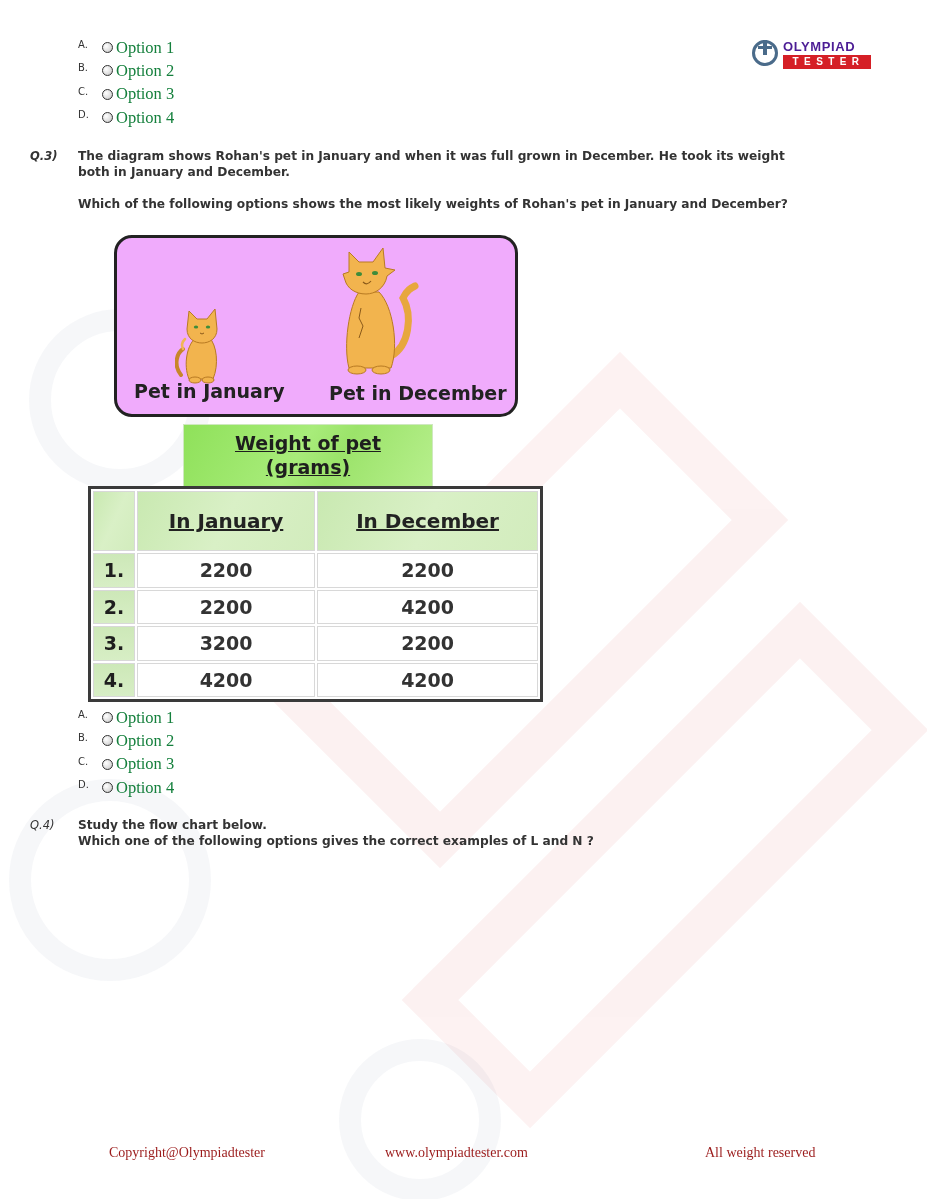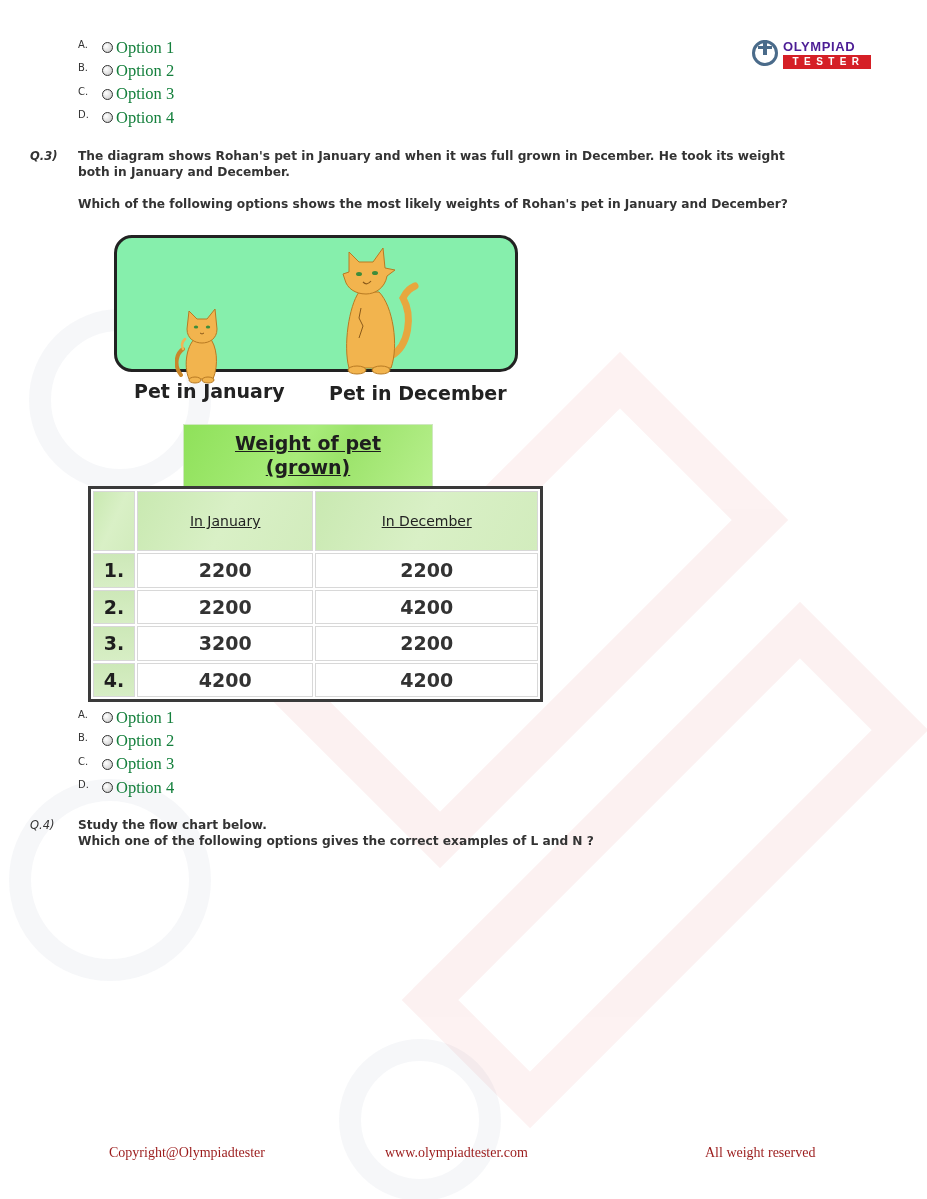--- a/index.html
+++ b/index.html
@@ -56,22 +56,22 @@
       position: absolute; left: 30px; font-family: "DejaVu Sans", sans-serif; font-style: italic;
       font-weight: bold; font-size: 11.5px; color: #333;
     }
     .q-text {
       position: absolute; left: 78px; font-family: "DejaVu Sans", sans-serif; font-weight: bold;
       font-size: 12.2px; line-height: 16px; color: #333; width: 720px;
     }
 
     
     .pet-box {
-      position: absolute; left: 114px; top: 235px; width: 404px; height: 137px;
-      border: 3px solid #222; border-radius: 18px; background: #86efac; box-sizing: border-box;
+      position: absolute; left: 114px; top: 235px; width: 404px; height: 182px;
+      border: 3px solid #222; border-radius: 18px; background: #f0abfc; box-sizing: border-box;
     }
     .pet-caption {
       position: absolute; font-family: "DejaVu Sans", sans-serif; font-weight: bold; font-size: 19px; color: #222;
     }
     .cat { position: absolute; }
 
     
     .weight-head {
       position: absolute; left: 183px; top: 424px; width: 250px; height: 76px;
       background: linear-gradient(120deg, #8fe15a 0%, #a8ec7a 45%, #9be36a 60%, #b9f08f 100%);
@@ -83,21 +83,21 @@
 
     
     .wt-table {
       position: absolute; left: 88px; top: 486px; width: 455px; height: 216px;
       border: 3px solid #3a3a3a; box-sizing: border-box; background: #fff;
     }
     .wt-table table { border-collapse: separate; border-spacing: 2px; width: 100%; height: 100%; }
     .wt-table td, .wt-table th { border: 1px solid #d8d8d8; }
     .wt-table th {
       background: linear-gradient(115deg, #c9e9b1 0%, #d9f0c6 50%, #d2ecbd 100%);
-      font-family: "DejaVu Sans", sans-serif; font-weight: normal; font-size: 14px; color: #222; height: 56px; margin-left: 26px;
+      font-family: "DejaVu Sans", sans-serif; font-weight: bold; font-size: 20px; color: #222; height: 56px; margin-left: 26px;
     }
     .wt-table th span { text-decoration: underline; }
     .wt-table td.idx {
       background: linear-gradient(180deg, #cde8b8, #d7eec5); width: 38px; text-align: center;
       font-family: "DejaVu Sans", sans-serif; font-weight: bold; font-size: 19px; color: #1e1e1e;
     }
     .wt-table td.val {
       text-align: center; font-family: "DejaVu Sans", sans-serif; font-weight: bold; font-size: 19px; color: #333;
       background: rgba(255,255,255,0.85);
     }
@@ -181,21 +181,21 @@
       <path d="M24 36 Q28 40 32 35" fill="none" stroke="#8a5a1a" stroke-width="1.2"></path>
       <path d="M22 62 L20 72 L24 80 L20 92" fill="none" stroke="#8a5a1a" stroke-width="1"></path>
       <ellipse cx="18" cy="124" rx="9" ry="4" fill="#f2b44e" stroke="#b87a22" stroke-width="1"></ellipse>
       <ellipse cx="42" cy="124" rx="9" ry="4" fill="#f2b44e" stroke="#b87a22" stroke-width="1"></ellipse>
     </svg>
     <div class="pet-caption" style="left:212px; top:144px;">Pet in December</div>
   </div>
 
   <div class="weight-head">
     <span>Weight of pet</span><br>
-    <span>(grown)</span>
+    <span>(grams)</span>
   </div>
 
   <div class="wt-table">
     <table>
       <tbody>
           <tr>
         <th style="width:38px;"></th>
         <th><span>In January</span></th>
         <th><span>In December</span></th>
       </tr>

